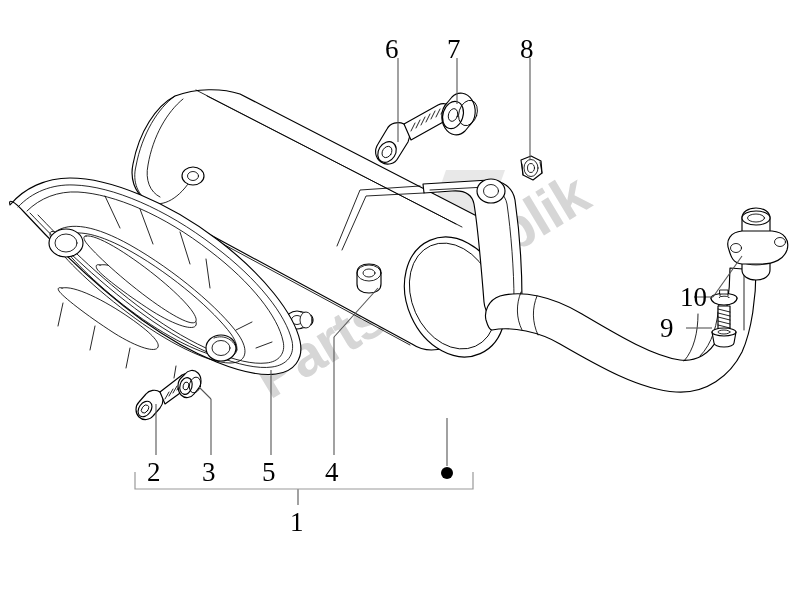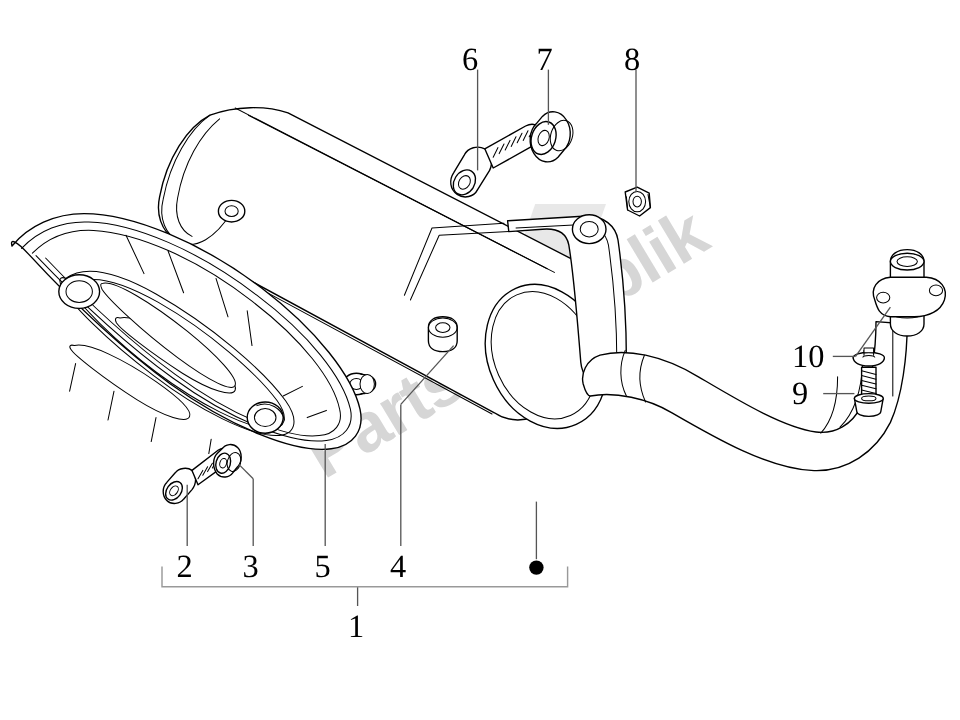--- a/index.html
+++ b/index.html
@@ -394,21 +394,21 @@
     <g>
       <path class="brk" d="M135,472 L135,489 L473,489 L473,472"></path>
       <circle class="dot" cx="447" cy="473" r="6"></circle>
     </g>
 
   </svg>
 
   <div class="callout" style="left:385px; top:36px;">6</div>
   <div class="callout" style="left:447px; top:36px;">7</div>
   <div class="callout" style="left:520px; top:36px;">8</div>
-  <div class="callout" style="left:660px; top:284px;">10</div>
+  <div class="callout" style="left:680px; top:284px;">10</div>
   <div class="callout" style="left:660px; top:315px;">9</div>
   <div class="callout" style="left:147px; top:459px;">2</div>
   <div class="callout" style="left:202px; top:459px;">3</div>
   <div class="callout" style="left:262px; top:459px;">5</div>
   <div class="callout" style="left:325px; top:459px;">4</div>
   <div class="callout" style="left:290px; top:509px;">1</div>
 
 </div>
 
 </body></html>

